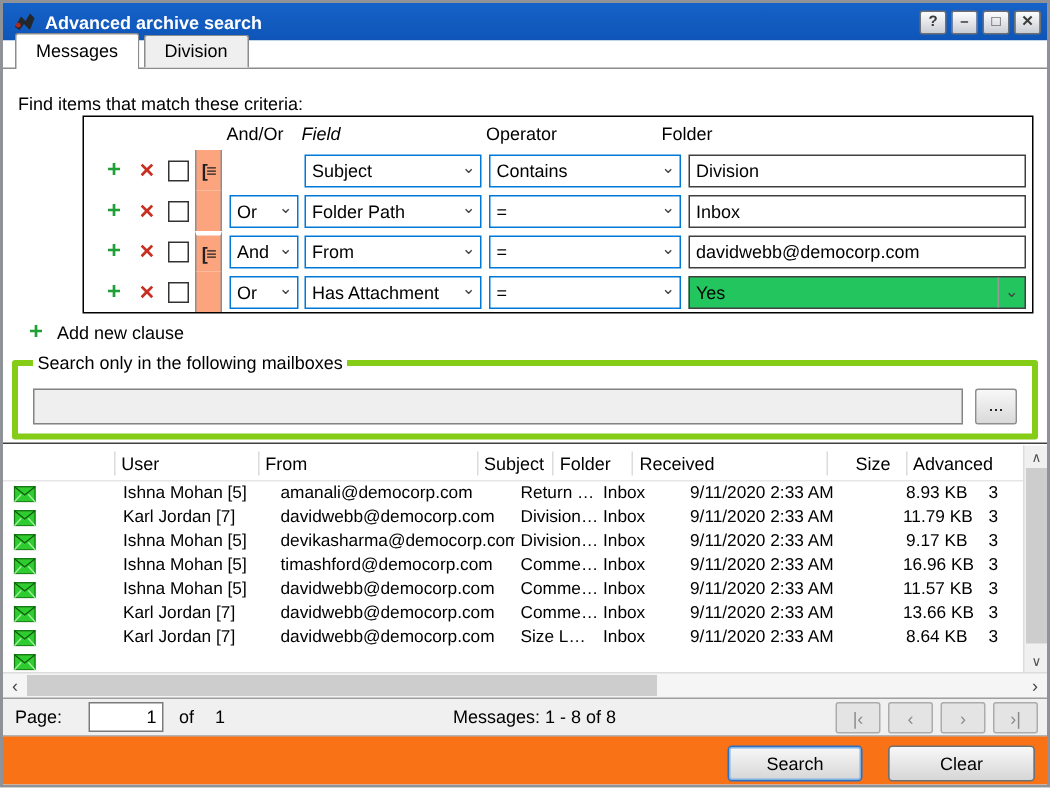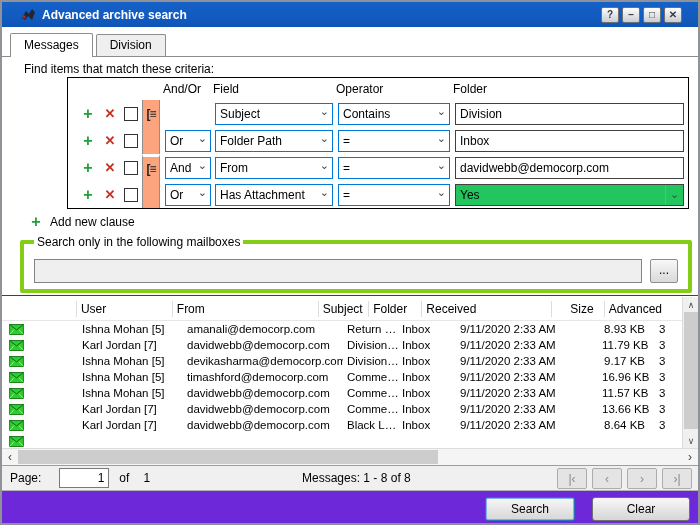--- a/index.html
+++ b/index.html
@@ -5,60 +5,60 @@
   html,body{margin:0;padding:0;background:#D4D0C8;}
   *{box-sizing:border-box;}
   .window{
     position:relative;width:700px;height:525px;background:#FFFFFF;
     border:2px solid #8F9398;font-family:"Liberation Sans",sans-serif;
     font-size:12px;color:#000;overflow:hidden;
   }
   
   .titlebar{position:absolute;top:0;left:0;right:0;height:25px;
     background:linear-gradient(var(--titlebar-bg),#0F55B8);
-    display:flex;align-items:center;padding:0 16px;}
+    display:flex;align-items:center;padding:0 4px;}
   .title-icon{width:18px;height:16px;margin:0 4px 0 2px;display:flex;align-items:center;}
   .title-text{color:#fff;font-weight:bold;font-size:12px;flex:1;}
   .tb-btn{width:18px;height:16px;margin-left:3px;border:1px solid #6B6F76;border-radius:2px;
     background:linear-gradient(#FDFDFD,#C9CDD4);color:#3A3A3A;font-weight:bold;font-size:10px;
     display:flex;align-items:center;justify-content:center;line-height:1;cursor:default;}
   
-  .tabstrip{position:absolute;top:25px;left:0;right:0;height:30px;background:#fff;
+  .tabstrip{position:absolute;top:25px;left:0;right:0;height:19px;background:#fff;
     padding:7px 0 0 8px;border-bottom:1px solid #8C8C8C;display:flex;align-items:flex-end;}
   .tab{height:22px;padding:3px 13px 0 13px;border:1px solid #8C8C8C;border-bottom:none;
     border-radius:2px 2px 0 0;margin-right:3px;background:#EFEFEF;}
   .tab.active{background:#fff;height:24px;margin-bottom:-1px;position:relative;z-index:2;padding-top:4px;}
   
-  .tabpanel{position:absolute;top:55px;left:12px;right:0;height:238px;background:#fff;padding-left:11px;}
+  .tabpanel{position:absolute;top:55px;left:0;right:0;height:238px;background:#fff;padding-left:11px;}
   .crit-label{position:absolute;top:5px;left:10px;}
   .crit-table{position:absolute;top:20px;left:9px;right:9px;height:132px;border:1px solid #000;background:#fff;margin-left:44px;}
   .crit-head{display:flex;align-items:center;height:22px;padding-left:12px;}
   .crit-head .sp{width:83px;}
   .h-andor{width:50px;}
-  .h-field{width:123px;}
+  .h-field{width:123px;font-style:italic;}
   .h-op{width:117px;}
   .h-val{flex:1;}
   .crit-row{display:flex;align-items:center;height:27px;padding-left:12px;}
   .icon-btn{width:16px;text-align:center;font-weight:bold;cursor:pointer;}
   .plus{color:var(--plus-green);font-size:16px;}
   .xred{color:var(--x-red);font-size:13px;margin-left:6px;}
   .cb{width:14px;height:14px;border:1px solid #333;background:#fff;margin-left:6px;}
   .strip{width:18px;height:27px;margin-left:4px;background:var(--group-strip);
     border-left:1px solid #8E8E8E;border-right:1px solid #8E8E8E;
     display:flex;align-items:center;justify-content:center;}
   .strip.gap{border-top:3px solid #fff;}
   .strip-glyph{font-weight:bold;font-size:12px;color:#222;letter-spacing:-1px;display:none;}
   .strip.start .strip-glyph{display:inline;}
   .dd{position:relative;height:22px;border:1px solid var(--control-border);background:#fff;
     display:flex;align-items:center;padding:0 16px 0 4px;cursor:default;}
   .dd.hidden{visibility:hidden;}
   .dd-arrow{position:absolute;right:3px;top:1px;font-size:11px;color:#444;}
   .andor{width:46px;margin-left:5px;}
   .field{width:118px;margin-left:4px;}
-  .op{width:112px;margin-left:5px;}
+  .op{width:128px;margin-left:5px;}
   .val{position:relative;flex:1;height:22px;margin-left:5px;margin-right:4px;
     border:1px solid #404040;background:#fff;display:flex;align-items:center;padding:0 4px;}
   .val.combo{background:#22c55e;}
   .combo-arrow{display:none;position:absolute;right:0;top:0;width:18px;height:100%;
     border-left:1px solid #999;align-items:center;justify-content:center;font-size:11px;color:#444;}
   .val.combo .combo-arrow{display:flex;}
   .add-clause{position:absolute;top:156px;left:14px;display:flex;align-items:center;cursor:pointer;}
   .add-clause .plus{margin-right:6px;}
   .mailboxes{position:absolute;top:178px;left:6px;right:6px;height:58px;
     border:4px solid #84cc16;border-radius:2px;margin:0;padding:8px 10px 0 10px;}
@@ -100,21 +100,21 @@
     border-top:1px solid #9E9E9E;display:flex;align-items:center;padding:0 8px;}
   .page-input{width:50px;height:20px;margin-left:18px;border:1px solid #7A7A7A;text-align:right;
     font-family:"Liberation Sans",sans-serif;font-size:12px;padding-right:4px;background:#fff;}
   .of-label{margin-left:10px;}
   .total-pages{margin-left:14px;}
   .messages-count{position:absolute;left:300px;}
   .nav-btns{position:absolute;right:6px;top:2px;display:flex;}
   .nav-btn{width:30px;height:21px;margin-left:5px;border:1px solid #ACACAC;border-radius:2px;
     background:#E4E4E4;color:#8A8A8A;font-size:12px;display:flex;align-items:center;justify-content:center;}
   
-  .bottombar{position:absolute;top:488px;left:0;right:0;bottom:0;background:#6d28d9;border-top:1px solid #B4B4B4;}
+  .bottombar{position:absolute;top:488px;left:0;right:0;bottom:0;background:#f97316;border-top:1px solid #B4B4B4;}
   .btn{position:absolute;top:6px;height:24px;border:1px solid #707070;border-radius:3px;
     background:linear-gradient(#F8F8F8,#D6D6D6);font-family:"Liberation Sans",sans-serif;
     font-size:12px;text-align:center;line-height:22px;cursor:pointer;}
   .btn-search{left:483px;width:90px;border:1px solid #2F6FBF;box-shadow:inset 0 0 0 1px #7FB2E5;}
   .btn-clear{left:590px;width:98px;}
 </style>
 </head>
 <body>
 
 <div class="window">
@@ -382,21 +382,21 @@
   <div class="res-row">
     <span class="rc c-icon">
       <svg width="15" height="11" viewBox="0 0 16 12">
         <rect x="0.5" y="0.5" width="15" height="11" fill="var(--envelope-green)" stroke="#157A15"></rect>
         <path d="M0.5 0.5 L8 6.5 L15.5 0.5" fill="none" stroke="#0E5E0E"></path>
         <path d="M0.5 11.5 L5.5 6 M15.5 11.5 L10.5 6" stroke="#9BF09B" fill="none"></path>
       </svg>
     </span>
     <span class="rc c-user">Karl Jordan [7]</span>
     <span class="rc c-from">davidwebb@democorp.com</span>
-    <span class="rc c-subj">Black L…</span>
+    <span class="rc c-subj">Size L…</span>
     <span class="rc c-folder">Inbox</span>
     <span class="rc c-recv">9/11/2020 2:33 AM</span>
     <span class="rc c-size">8.64 KB</span>
     <span class="rc c-ret">3</span>
   </div>
 
   <div class="res-row">
     <span class="rc c-icon">
       <svg width="15" height="11" viewBox="0 0 16 12">
         <rect x="0.5" y="0.5" width="15" height="11" fill="var(--envelope-green)" stroke="#157A15"></rect>

